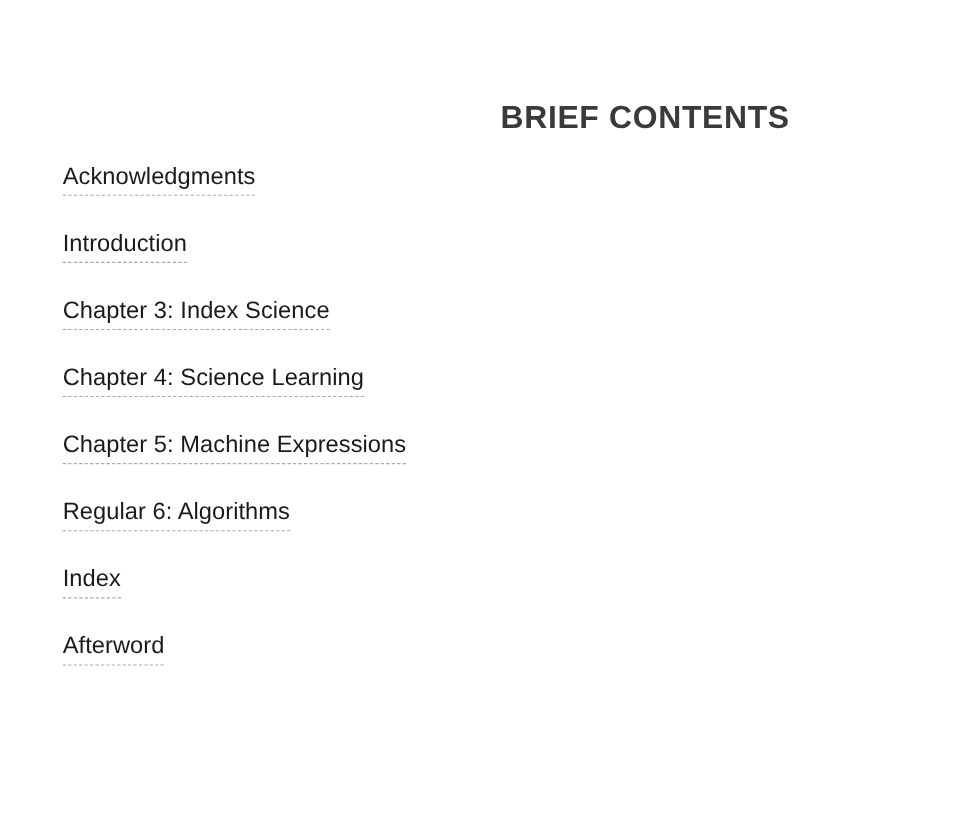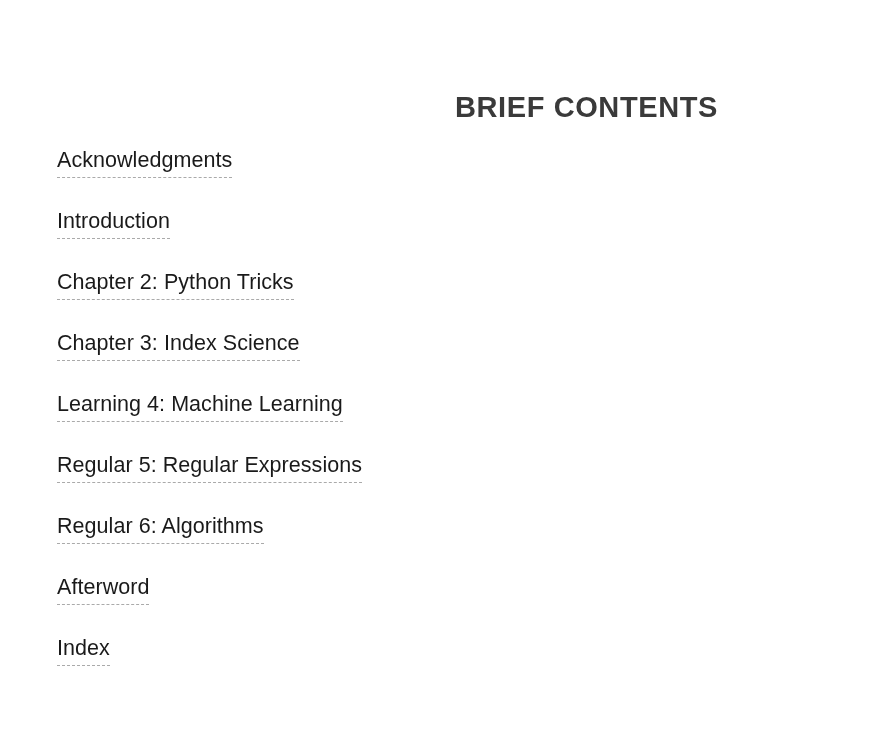--- a/index.html
+++ b/index.html
@@ -81,43 +81,40 @@
 
     <li class="toc-item">
       <a class="toc-link" href="#">Acknowledgments</a>
     </li>
 
     <li class="toc-item">
       <a class="toc-link" href="#">Introduction</a>
     </li>
 
 
-    <li class="toc-item">
-      <a class="toc-link" href="#">Chapter 2: Python Tricks</a>
-    </li>
 
     <li class="toc-item">
       <a class="toc-link" href="#">Chapter 3: Index Science</a>
     </li>
 
     <li class="toc-item">
-      <a class="toc-link" href="#">Learning 4: Machine Learning</a>
+      <a class="toc-link" href="#">Chapter 4: Science Learning</a>
     </li>
 
     <li class="toc-item">
-      <a class="toc-link" href="#">Regular 5: Regular Expressions</a>
+      <a class="toc-link" href="#">Chapter 5: Machine Expressions</a>
     </li>
 
     <li class="toc-item">
       <a class="toc-link" href="#">Regular 6: Algorithms</a>
     </li>
 
     <li class="toc-item">
-      <a class="toc-link" href="#">Afterword</a>
+      <a class="toc-link" href="#">Index</a>
     </li>
 
     <li class="toc-item">
-      <a class="toc-link" href="#">Index</a>
+      <a class="toc-link" href="#">Afterword</a>
     </li>
 
   </ul>
 
 </div>
 
 </body></html>

